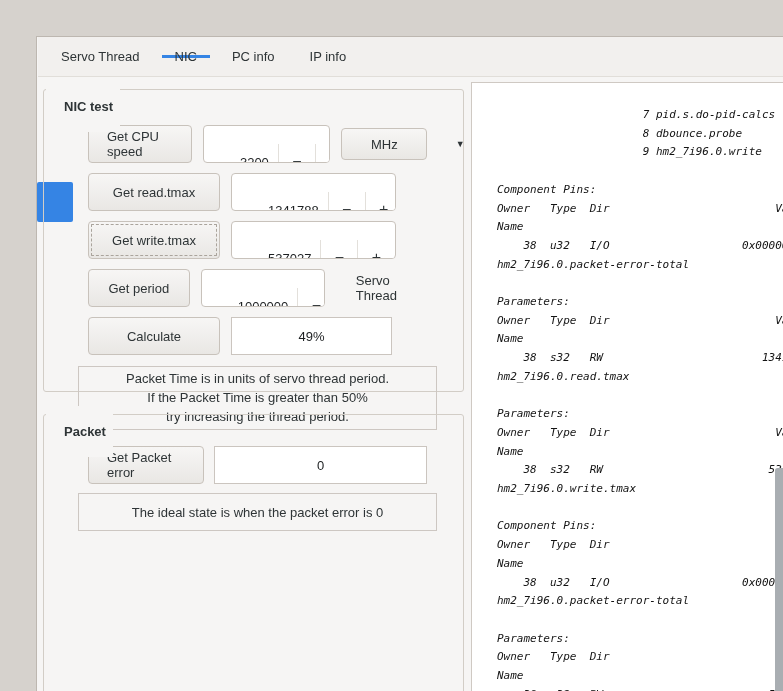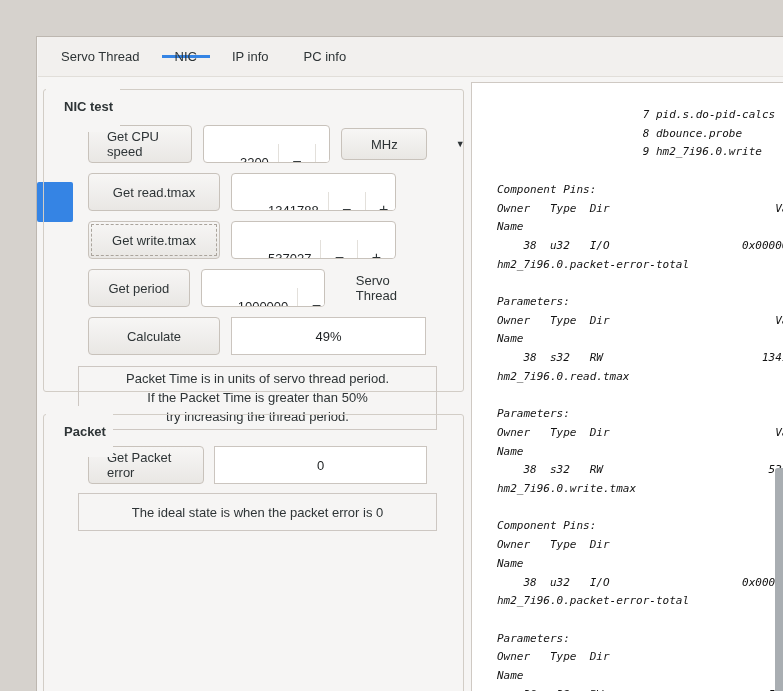--- a/index.html
+++ b/index.html
@@ -68,21 +68,21 @@
   .combo {
     margin-left: 11px; width: 86px; height: 32px;
     background: linear-gradient(#f7f6f5, #e9e7e4);
     border: 1px solid #c8c2bb; border-radius: 4px;
     display: flex; align-items: center; justify-content: space-between;
     padding: 0 11px; font-size: 13px; cursor: pointer; gap: 22px;
   }
   .combo-arrow { font-size: 9px; color: #2e3436; }
   .suffix-label { margin-left: 13px; font-size: 13px; color: #2e3436; }
   .progressfield {
-    margin-left: 11px; width: 195px; height: 23px; background: #fff;
+    margin-left: 11px; width: 161px; height: 23px; background: #fff;
     border: 1px solid #cbc5bf; display: flex; align-items: center; justify-content: center;
     font-size: 13px; color: #1c1f21;
   }
   .notebox {
     margin: 12px 8px 0 8px; border: 1px solid #cdc7c2; background: transparent;
     text-align: center; font-size: 13px; line-height: 19px; padding: 2px 4px 3px;
     white-space: pre-line; color: #2e3436;
   }
   
   .pkt-row { display: flex; align-items: center; height: 33px; }
@@ -117,22 +117,22 @@
   }
 </style>
 </head>
 <body>
 
 <div class="window">
 
   <div class="tabbar">
     <div class="tab">Servo Thread</div>
     <div class="tab active">NIC</div>
+    <div class="tab">PC info</div>
     <div class="tab">IP info</div>
-    <div class="tab">PC info</div>
   </div>
 
   <div class="win-scroll-thumb"></div>
 
   <div class="frame nic-frame">
     <span class="frame-label">NIC test</span>
     <div class="frame-inner">
 
       <div class="ctl-row">
         <div class="gbtn">Get CPU speed</div>

